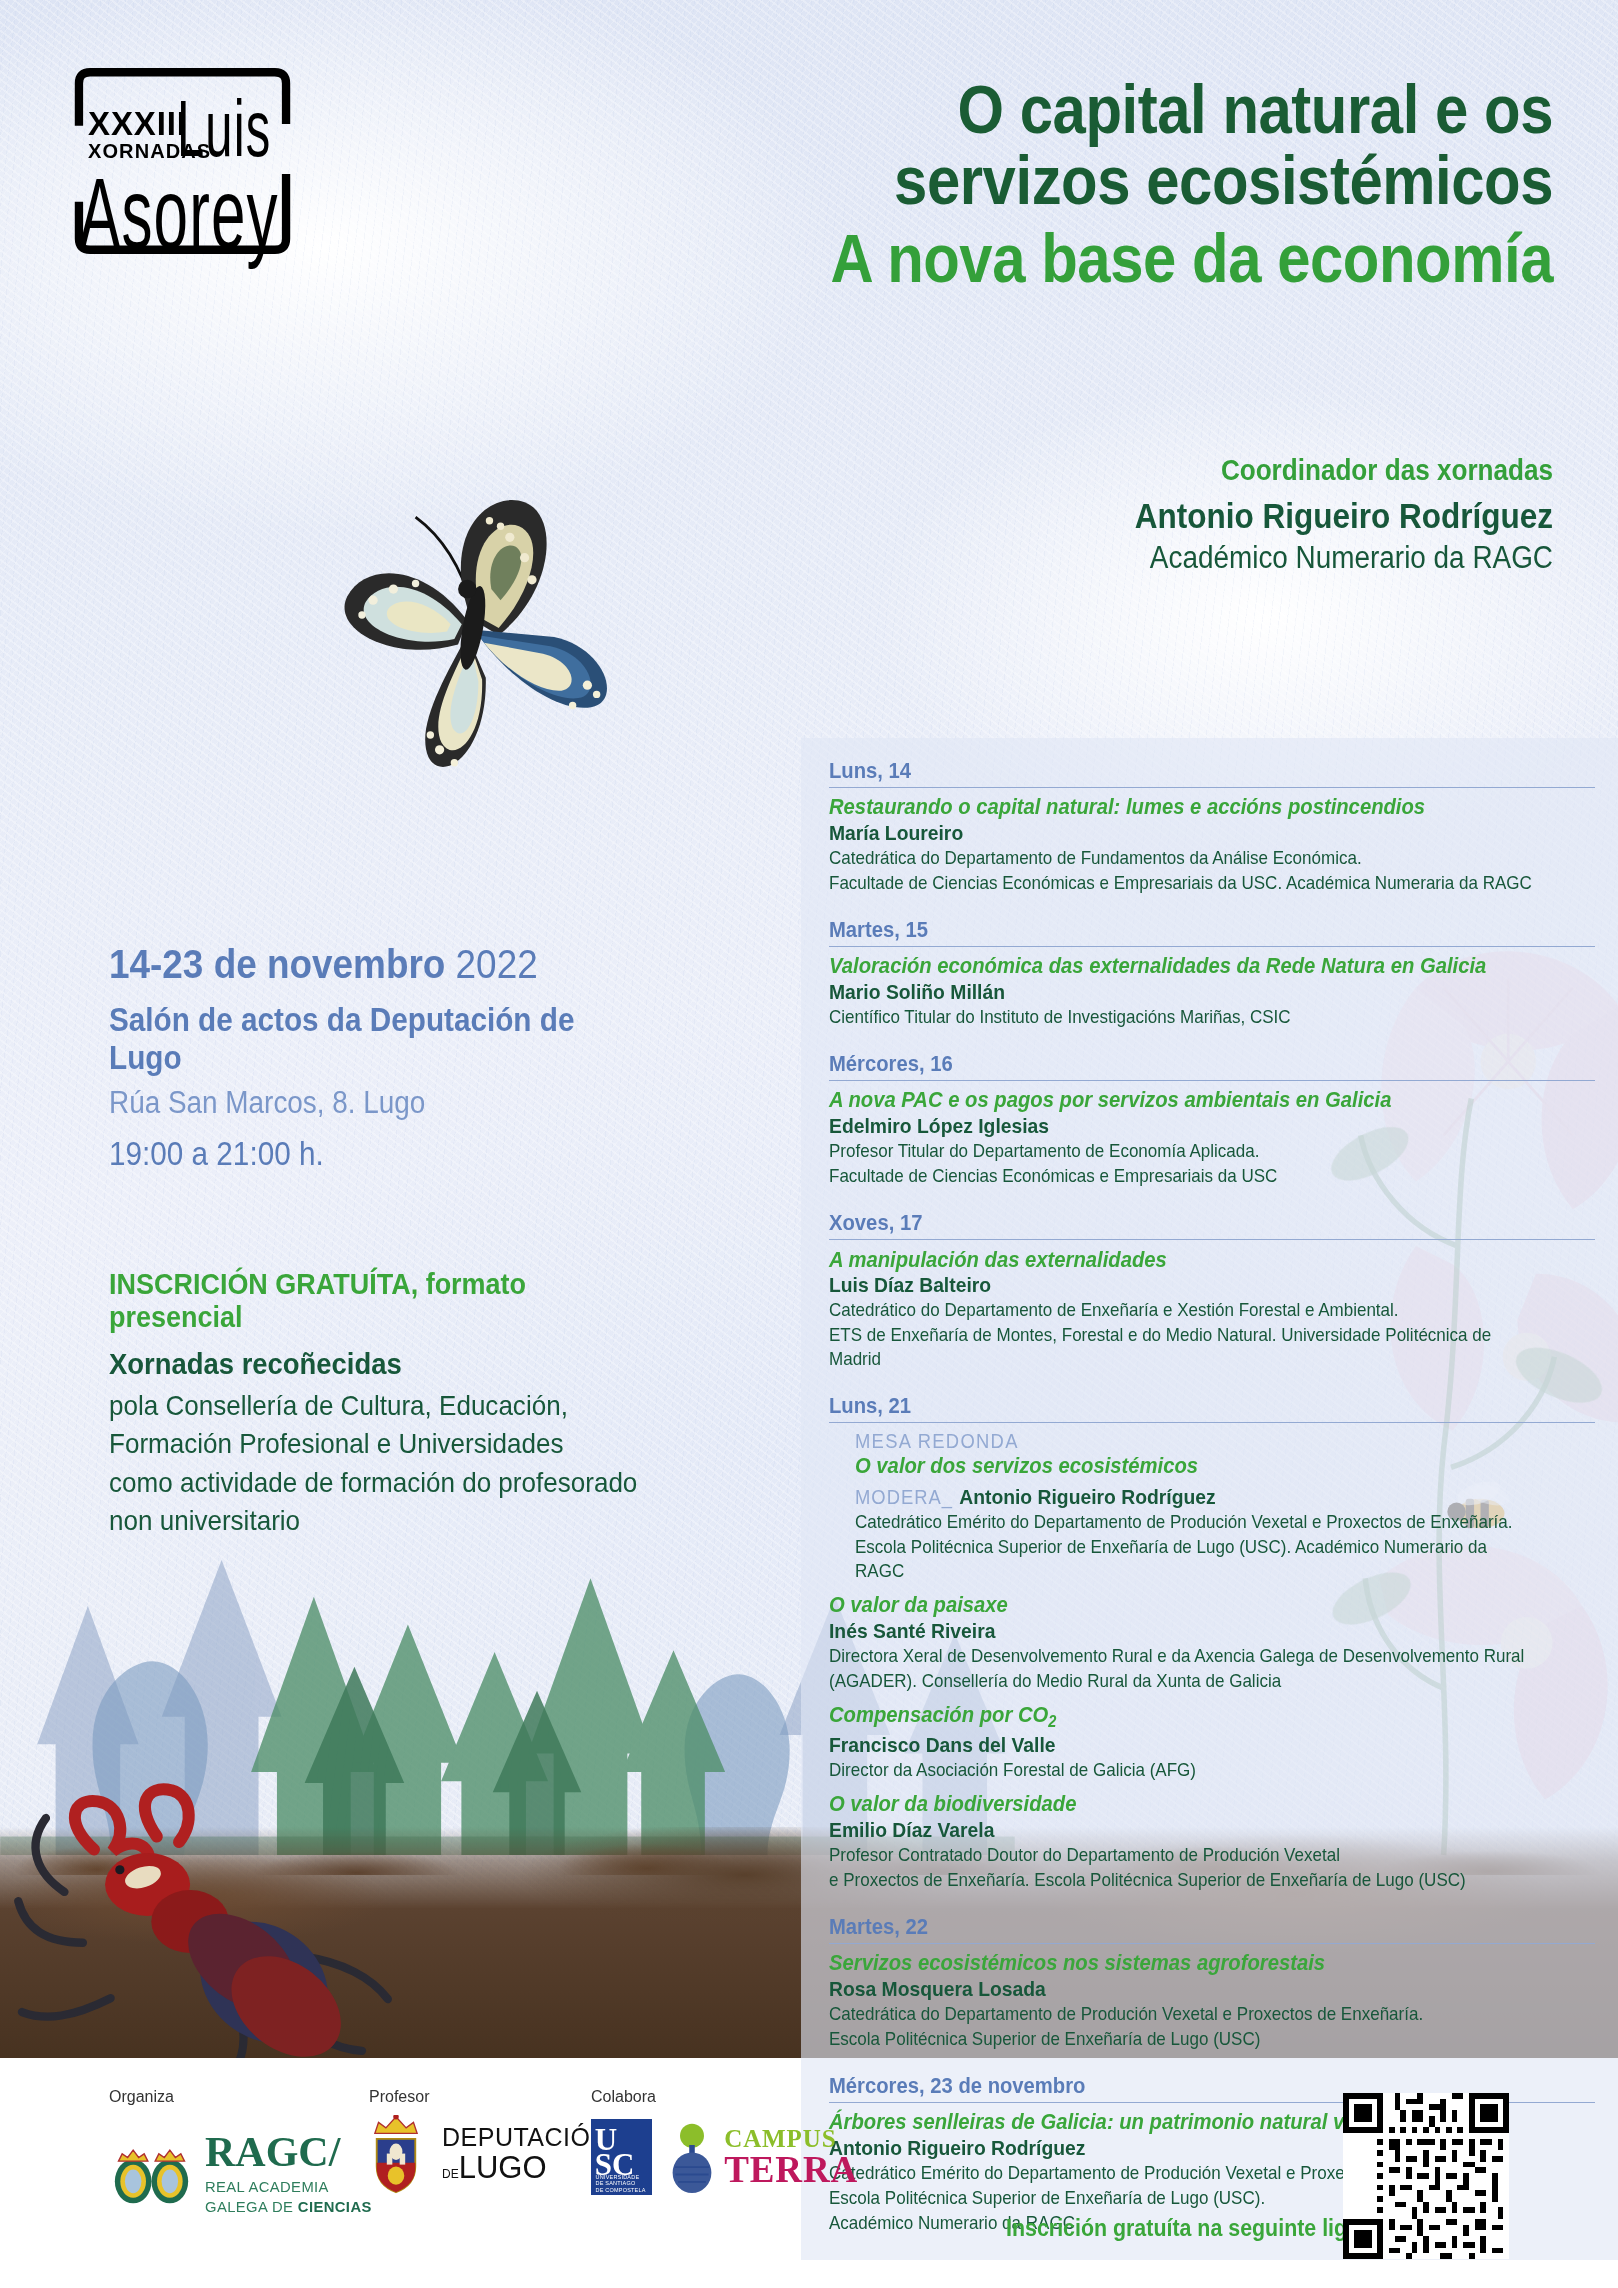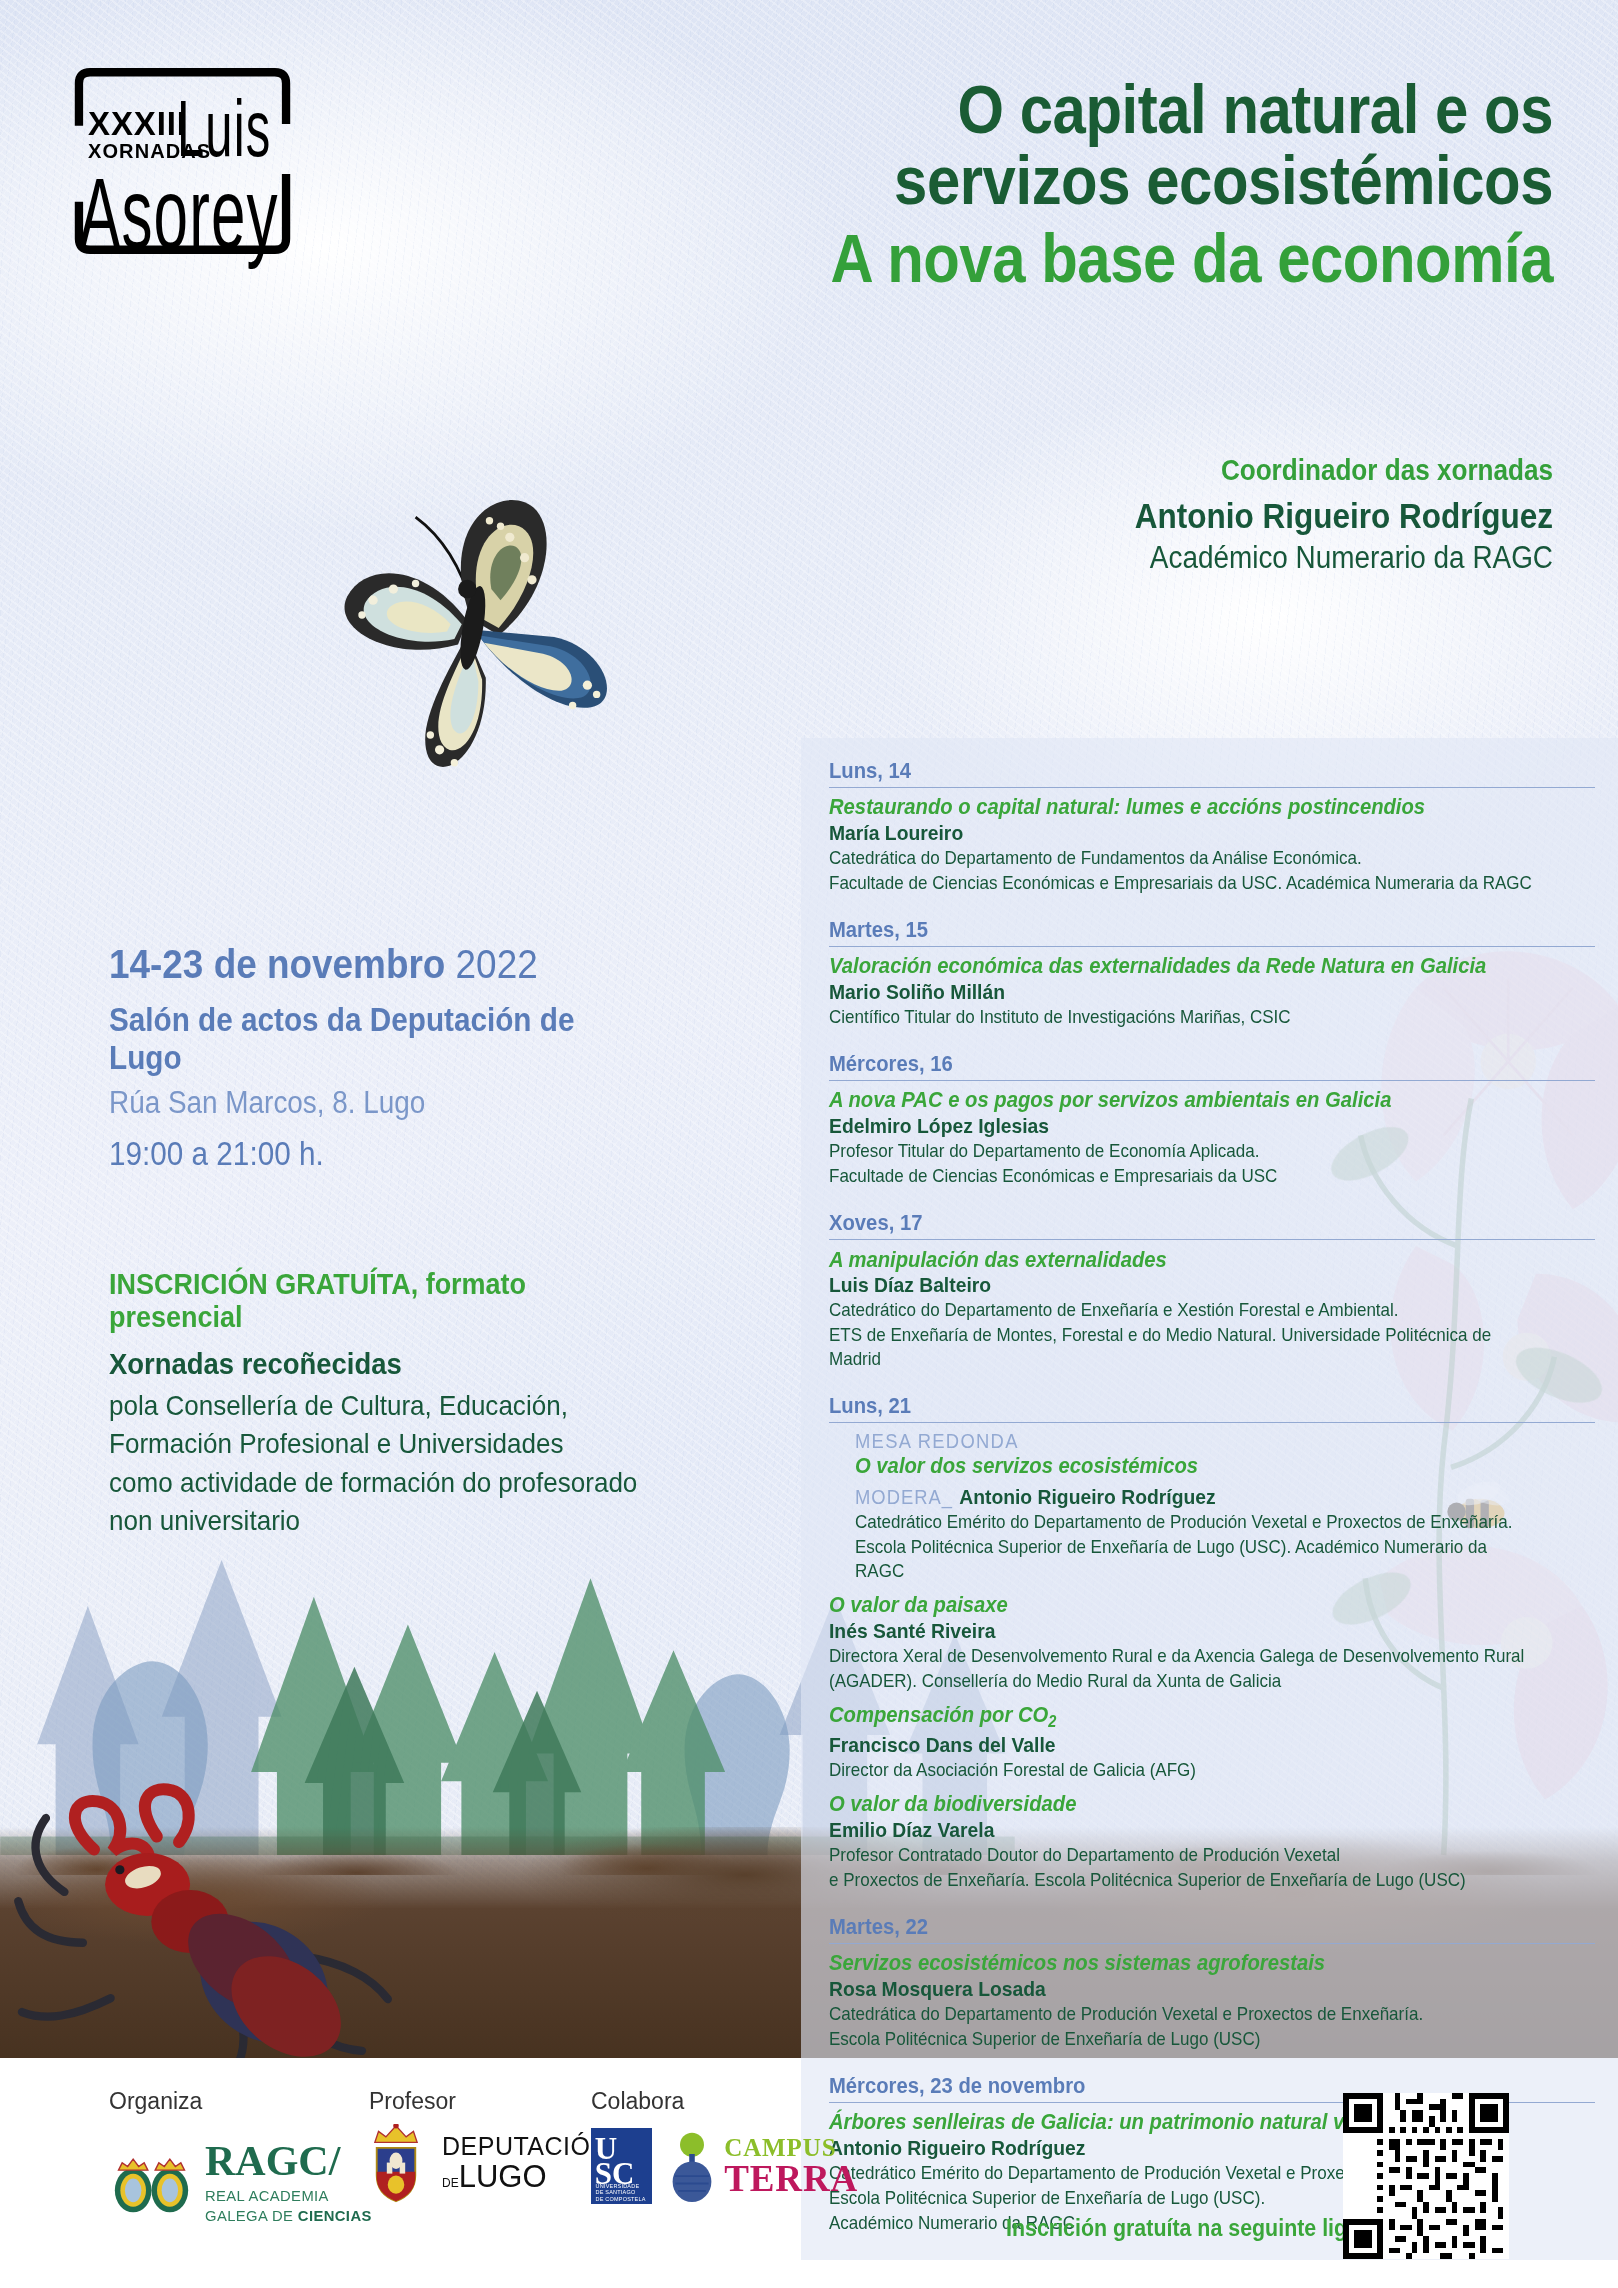--- a/index.html
+++ b/index.html
@@ -160,21 +160,21 @@
     font-weight:400;font-size:20px;color:#93a9d2;letter-spacing:1.1px;}
   .mod-name{font-family:"Liberation Sans Narrow","Liberation Sans",sans-serif;
     font-weight:700;font-size:21px;color:#17573a;}
   .sub{vertical-align:sub;font-size:.72em;}
   .gap{height:9.2px;}
 
   
   .footer{position:absolute;left:0;top:2058px;width:1619px;height:231px;}
   .fgroup{position:absolute;}
   .fcap{font-family:"Liberation Sans Narrow","Liberation Sans",sans-serif;
-    font-weight:400;font-size:23px;color:#333;}
+    font-weight:400;font-size:16px;color:#333;}
   .qr-note{position:absolute;left:1006px;top:2215px;
     font-family:"Liberation Sans Narrow","Liberation Sans",sans-serif;
     font-weight:700;font-size:23px;color:#3aa63a;transform:scaleX(.93);transform-origin:left center;}
   .qr{position:absolute;left:1343px;top:2093px;width:166px;height:166px;}
 
   
   .ragc-text{font-family:"Liberation Serif",serif;font-weight:700;font-size:42px;color:#1f6b4e;line-height:1;}
   .ragc-sub{font-family:"Liberation Sans Narrow","Liberation Sans",sans-serif;font-size:14.8px;color:#2e7d5c;line-height:1.35;letter-spacing:0.4px;}
   .ragc-sub b{color:#1f6b4e;}
   .dep-text1{font-family:"Liberation Sans Narrow","Liberation Sans",sans-serif;font-weight:400;font-size:25px;color:#111;letter-spacing:0.5px;line-height:1;}

